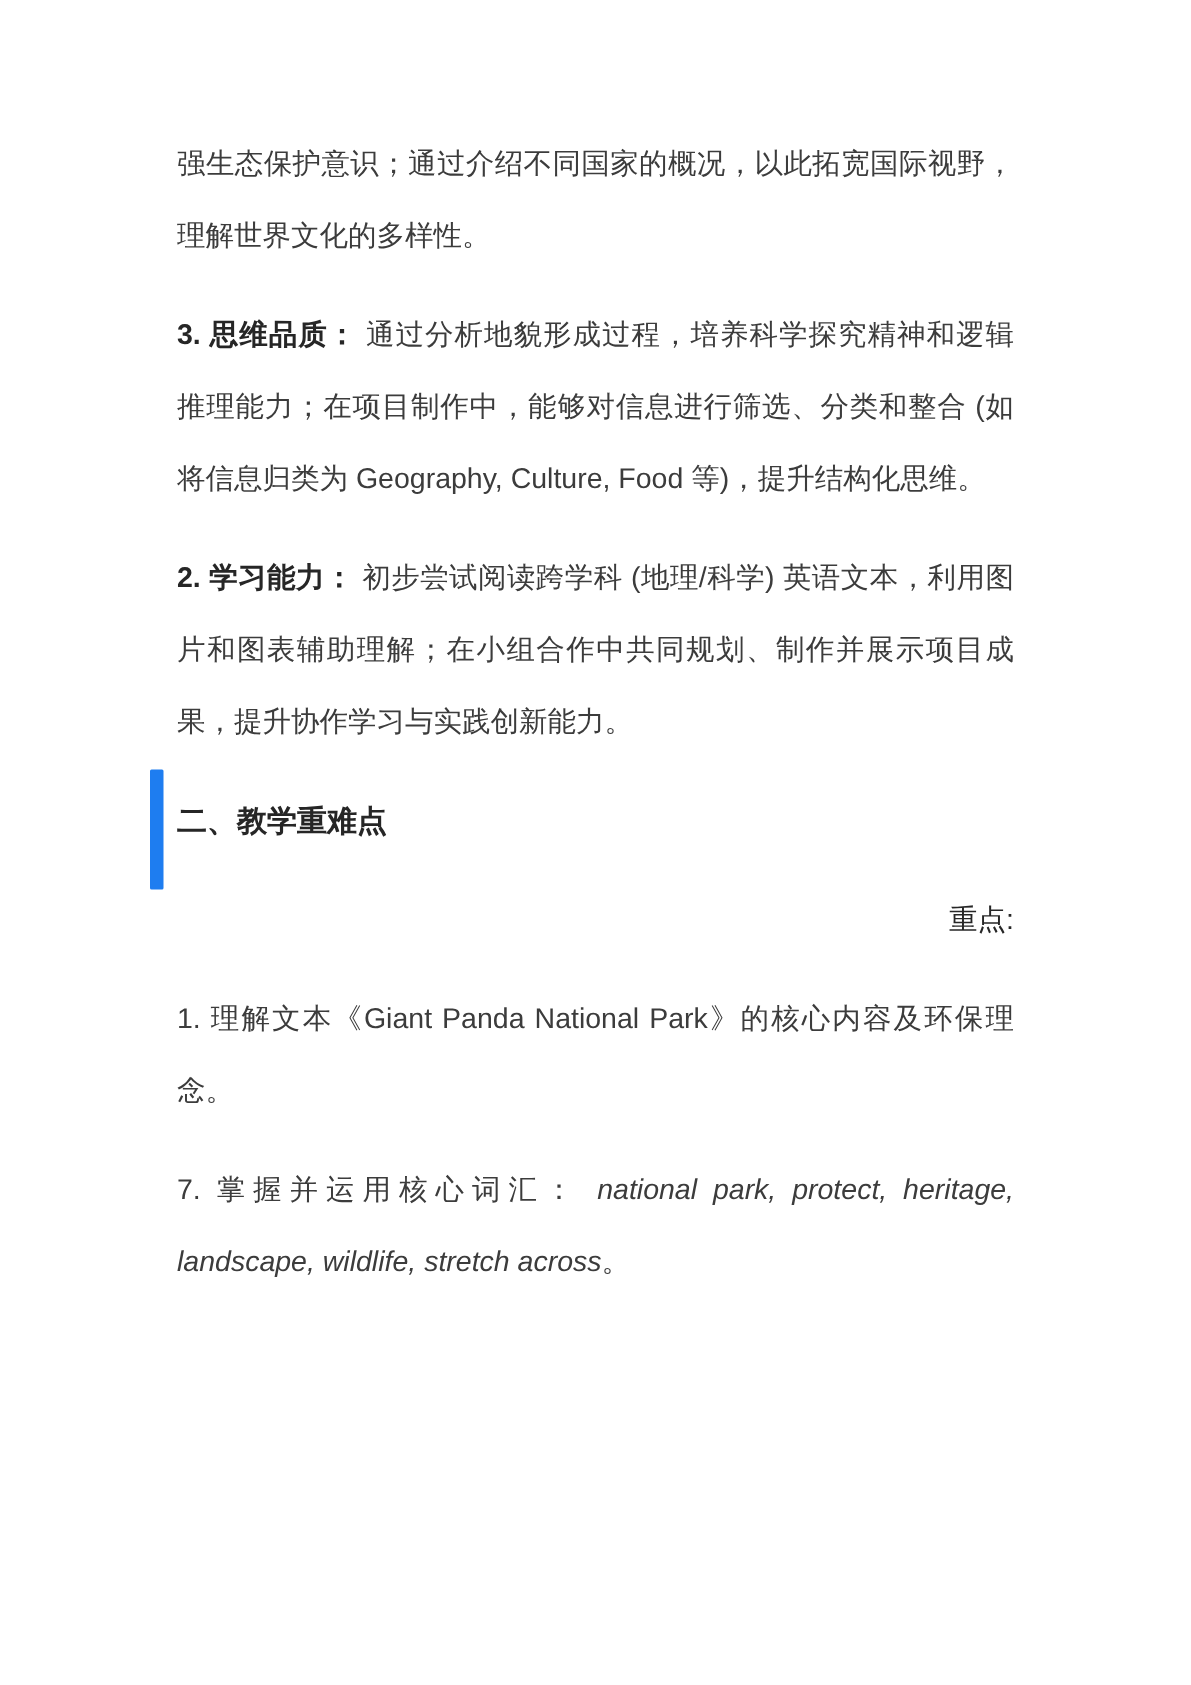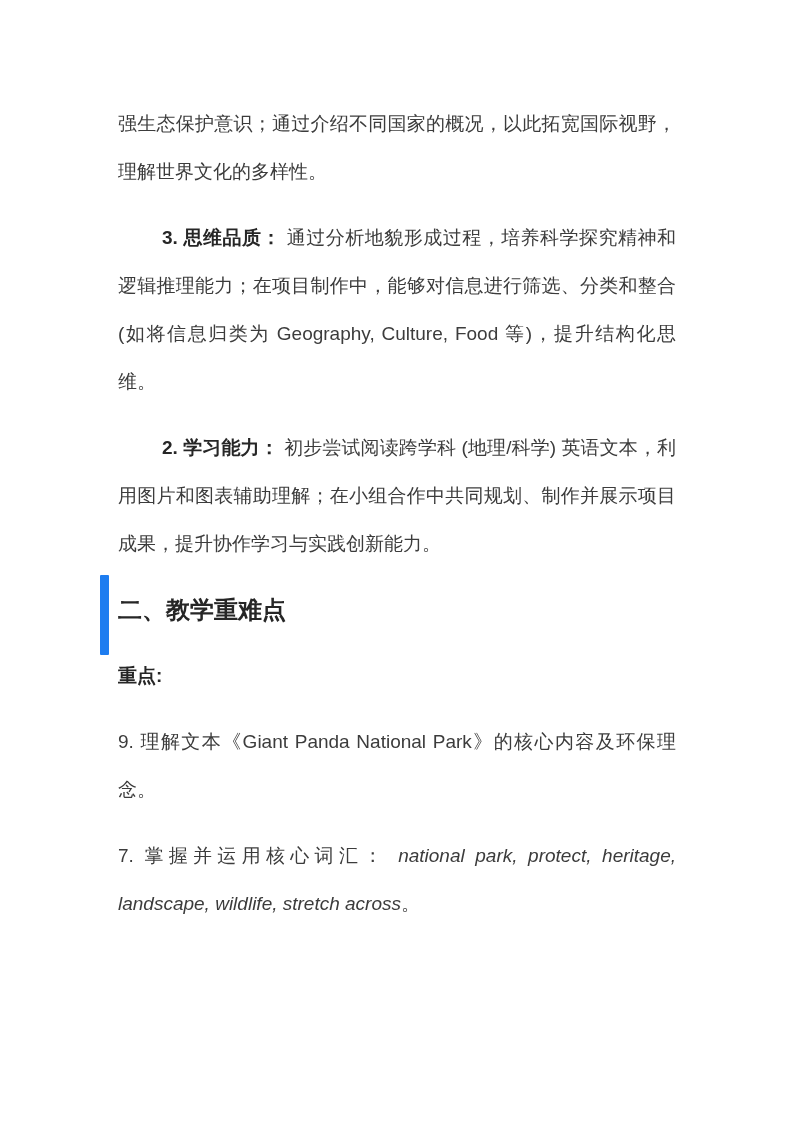--- a/index.html
+++ b/index.html
@@ -15,45 +15,44 @@
     position:relative;
     width:794px;
     height:1123px;
     background:var(--page-bg);
     overflow:hidden;
     font-family:"Liberation Sans","DejaVu Sans",sans-serif;
   }
   .content{
     position:absolute;
     left:118px;
-    top:100px;
+    top:86px;
     width:558px;
     color:var(--text);
   }
   .par{
     font-size:19px;
     line-height:48px;
     text-align:justify;
     text-justify:inter-ideograph;
     margin:0 0 18px 0;
   }
   .run-bold{
     font-weight:700;
     color:var(--strong);
-    margin-left:44px;
   }
   .bold-line{
-    font-weight:700;
+    font-weight:400;
     color:var(--strong);
-    text-align:left;
+    text-align:right;
   }
   .mt6{margin-top:6px;}
   .heading{
     position:relative;
-    font-size:24px;
+    font-size:20px;
     font-weight:700;
     color:var(--strong);
     line-height:48px;
     margin:8px 0 18px 0;
     text-align:left;
   }
   .accent-bar{
     position:absolute;
     left:-18px;
     top:-11px;
@@ -82,21 +81,21 @@
       <span>初步尝试阅读跨学科 (地理/科学) 英语文本，利用图片和图表辅助理解；在小组合作中共同规划、制作并展示项目成果，提升协作学习与实践创新能力。</span>
     </p>
 
     <h2 class="heading">
       <span class="accent-bar"></span>
       <span>二、教学重难点</span>
     </h2>
 
     <p class="par bold-line">重点:</p>
 
-    <p class="par">9. 理解文本《Giant Panda National Park》的核心内容及环保理念。</p>
+    <p class="par">1. 理解文本《Giant Panda National Park》的核心内容及环保理念。</p>
 
     <p class="par">
       <span>7. 掌握并运用核心词汇：</span>
       <span class="it">national park, protect, heritage, landscape, wildlife, stretch across</span><span>。</span>
     </p>
 
 
 
   </div>
 </div>

